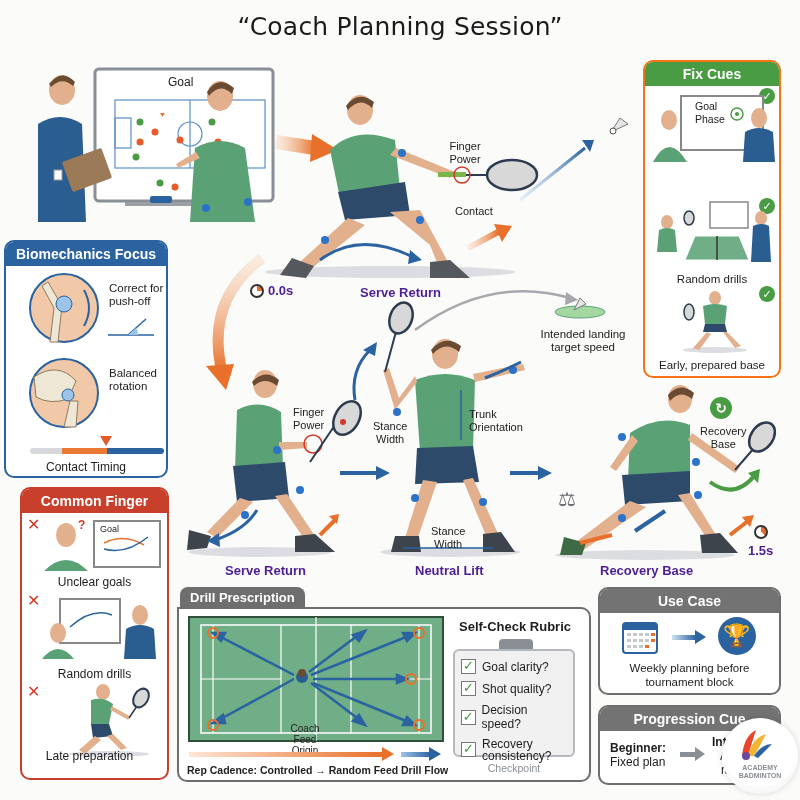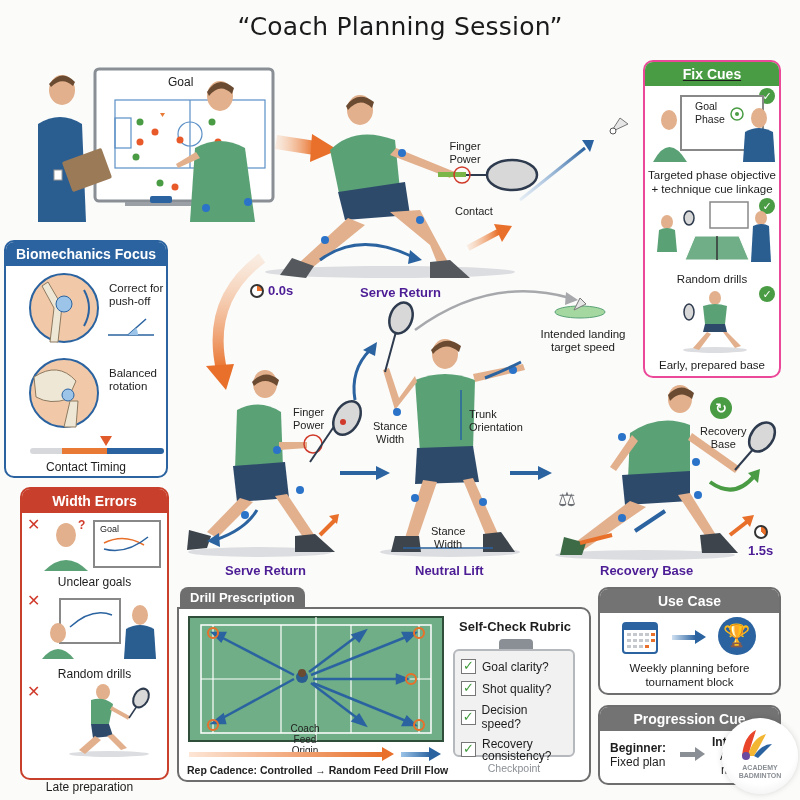--- a/index.html
+++ b/index.html
@@ -8,21 +8,21 @@
   .abs { position: absolute; }
   .title { left: 0; top: 12px; width: 800px; text-align: center; font-family: "DejaVu Sans", sans-serif; font-size: 25px; color: #1b1b1b; letter-spacing: 0.2px; }
 
   
   .panel { position: absolute; border-radius: 10px; background: #fff; }
   .panel-head { color: #fff; font-weight: bold; font-size: 14px; text-align: center; height: 24px; line-height: 24px; border-radius: 8px 8px 0 0; }
   .blue-panel { border: 2px solid #2a63a0; }
   .blue-panel .panel-head { background: #2a63a0; }
   .red-panel { border: 2px solid #c8402b; }
   .red-panel .panel-head { background: #c8402b; }
-  .green-panel { border: 2px solid #ec4899; text-decoration: underline; }
+  .green-panel { border: 2px solid #f97316; }
   .green-panel .panel-head { background: #4a9c44; }
   .grey-panel { border: 2px solid #6e6e6e; }
   .grey-panel .panel-head { background: #737373; }
 
   .cap { font-size: 12px; text-align: center; color: #1d1d1d; line-height: 14px; }
   .lbl { font-size: 11px; line-height: 13px; color: #222; }
   .stage-lbl { font-weight: bold; font-size: 13px; color: #4c1d95; }
 
   .check { width: 16px; height: 16px; border-radius: 50%; background: #4a9c44; color: #fff; font-size: 11px; line-height: 16px; text-align: center; font-weight: bold; }
   .xmark { color: #d03a2a; font-weight: bold; font-size: 16px; }
@@ -299,21 +299,21 @@
   <div class="abs" style="left:24px;top:206px;width:134px;height:6px;display:flex;border-radius:3px;overflow:hidden;">
     <div style="flex:1;background:#d6d8dc;"></div>
     <div style="flex:1.4;background:#e87a35;"></div>
     <div style="flex:1.8;background:#2a63a0;"></div>
   </div>
   <div class="abs" style="left:94px;top:194px;width:0;height:0;border-left:6px solid transparent;border-right:6px solid transparent;border-top:10px solid #e05a2a;"></div>
   <div class="abs cap" style="left:0;top:218px;width:160px;">Contact Timing</div>
 </div>
 
 <div class="panel red-panel" style="left:20px;top:487px;width:149px;height:293px;">
-  <div class="panel-head">Width Errors</div>
+  <div class="panel-head">Common Finger</div>
 
   <div class="abs xmark" style="left:5px;top:26px;">✕</div>
   <svg style="left:12px;top:30px;" width="130" height="52">
     <ellipse cx="32" cy="16" rx="10" ry="12" fill="#e2b08c"></ellipse>
     <path d="M10 52 Q32 30 54 52 Z" fill="#5aa276"></path>
     <text x="44" y="10" fill="#d03a2a" font-size="12" font-weight="bold" font-family="Liberation Sans, sans-serif">?</text>
     <rect x="60" y="2" width="66" height="46" fill="#fff" stroke="#888" stroke-width="2"></rect>
     <path d="M70 24 Q90 14 110 26" stroke="#e8702a" stroke-width="1.5" fill="none"></path>
     <path d="M70 30 Q92 36 114 18" stroke="#2a63a0" stroke-width="1.5" fill="none"></path>
   </svg>
@@ -336,42 +336,38 @@
     <ellipse cx="52" cy="70" rx="40" ry="3" fill="#dcdde0"></ellipse>
     <ellipse cx="46" cy="8" rx="7" ry="8" fill="#e2b08c"></ellipse>
     <path d="M34 16 Q46 12 56 20 L52 40 L34 40 Z" fill="#5aa276"></path>
     <path d="M34 40 L52 40 L56 52 L36 54 Z" fill="#2e4a6b"></path>
     <path d="M38 52 L22 66 L28 70 L44 56 Z" fill="#e2b08c"></path>
     <path d="M50 52 L64 66 L70 64 L56 50 Z" fill="#e2b08c"></path>
     <path d="M54 24 L72 34" stroke="#e2b08c" stroke-width="4"></path>
     <line x1="72" y1="34" x2="80" y2="22" stroke="#2e3b4e" stroke-width="1.5"></line>
     <ellipse cx="84" cy="14" rx="7" ry="10" fill="#d8d8d8" stroke="#2e3b4e" stroke-width="2" transform="rotate(30 84 14)"></ellipse>
   </svg>
-  <div class="abs cap" style="left:0;top:291px;width:135px;">Late preparation</div>
+  <div class="abs cap" style="left:0;top:260px;width:135px;">Late preparation</div>
 </div>
 
 <div class="panel green-panel" style="left:643px;top:60px;width:138px;height:318px;">
   <div class="panel-head">Fix Cues</div>
   <div class="abs check" style="left:114px;top:26px;">✓</div>
   <svg style="left:6px;top:30px;" width="126" height="70">
     <rect x="30" y="4" width="82" height="54" fill="#fff" stroke="#888" stroke-width="2"></rect>
     <circle cx="86" cy="22" r="6" fill="none" stroke="#4a9c44" stroke-width="1.5"></circle>
     <circle cx="86" cy="22" r="2" fill="#4a9c44"></circle>
     <ellipse cx="18" cy="28" rx="8" ry="10" fill="#e2b08c"></ellipse>
     <path d="M2 70 Q18 40 36 70 Z" fill="#5aa276"></path>
     <ellipse cx="108" cy="26" rx="8" ry="10" fill="#e2b08c"></ellipse>
     <path d="M92 70 L94 40 Q108 32 122 40 L124 70 Z" fill="#2a5e91"></path>
   </svg>
   <div class="abs lbl" style="left:50px;top:38px;font-size:10.5px;">
     <div>Goal</div>
     <div>Phase</div>
-  </div>
-  <div class="abs cap" style="left:0;top:106px;width:134px;font-size:11.5px;">
-    <div>Targeted phase objective</div>
-    <div>+ technique cue linkage</div>
   </div>
   <div class="abs check" style="left:114px;top:136px;">✓</div>
   <svg style="left:10px;top:140px;" width="120" height="64">
     <rect x="55" y="0" width="38" height="26" fill="#fff" stroke="#888" stroke-width="1.5"></rect>
     <polygon points="30,58 40,34 84,34 94,58" fill="#6fae86" stroke="#fff"></polygon>
     <line x1="62" y1="34" x2="62" y2="58" stroke="#333" stroke-width="1.5"></line>
     <ellipse cx="12" cy="20" rx="6" ry="7" fill="#e2b08c"></ellipse>
     <path d="M2 50 L4 28 Q12 24 20 28 L22 50 Z" fill="#5aa276"></path>
     <ellipse cx="106" cy="16" rx="6" ry="7" fill="#e2b08c"></ellipse>
     <path d="M96 60 L98 24 Q106 20 114 24 L116 60 Z" fill="#2a5e91"></path>

